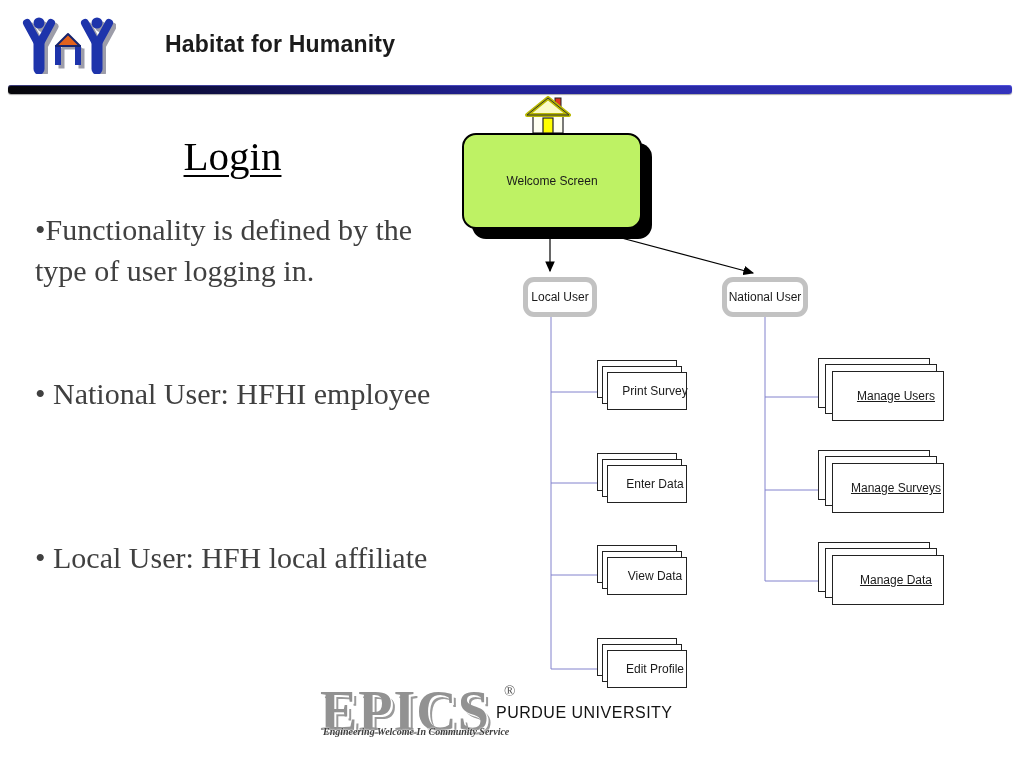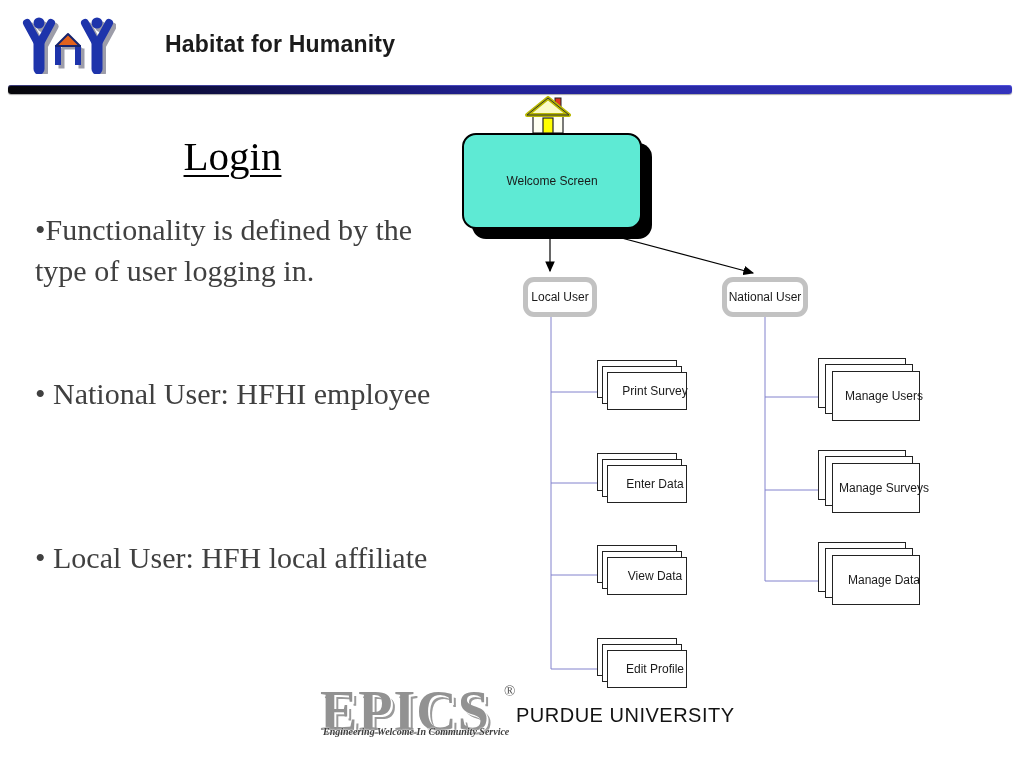--- a/index.html
+++ b/index.html
@@ -18,55 +18,55 @@
   .login-title{position:absolute;left:30px;top:132px;width:405px;text-align:center;
                font-family:"Liberation Serif",serif;font-size:41px;color:#000000;
                text-decoration:underline;text-underline-offset:5px;text-decoration-thickness:2px;}
   .bullet{position:absolute;left:27px;width:398px;font-family:Liberation Serif, serif;
           font-size:30px;line-height:1.36;color:#404040;margin:8px;}
   .b1{top:202px;} .b2{top:366px;} .b3{top:530px;}
 
   
   .connectors{position:absolute;left:0;top:0;width:1024px;height:768px;}
   .house{position:absolute;left:524px;top:96px;}
-  .welcome-box{position:absolute;left:462px;top:133px;width:176px;height:92px;background:#5eead4;
+  .welcome-box{position:absolute;left:462px;top:133px;width:176px;height:92px;background:#bef264;
                border:2px solid #000;border-radius:14px;box-shadow:10px 10px 0 0 #000;
                display:flex;align-items:center;justify-content:center;
                font-size:12px;color:#1a1a1a;}
   .user-node{position:absolute;width:74px;height:40px;background:#fff;border:5px solid #c2c2c2;
              border-radius:11px;display:flex;align-items:center;justify-content:center;
              font-size:12px;color:#1a1a1a;box-sizing:border-box;white-space:nowrap;}
   .local-node{left:514px;top:277px;margin-left:9px;}
   .national-node{left:722px;top:277px;width:86px;}
 
   .stack{position:absolute;}
   .stack .layer{position:absolute;background:#fff;border:1px solid #222;box-sizing:border-box;}
   .stack-sm{width:90px;height:50px;}
   .stack-sm .layer{width:80px;height:38px;}
   .stack-lg{width:112px;height:63px;}
-  .stack-lg .layer{width:88px;height:50px;}
+  .stack-lg .layer{width:112px;height:50px;text-decoration:underline;}
   .stack-sm .l0{left:0;top:0;} .stack-sm .l1{left:5px;top:6px;} .stack-sm .l2{left:10px;top:12px;}
   .stack-lg .l0{left:0;top:0;} .stack-lg .l1{left:7px;top:6px;} .stack-lg .l2{left:14px;top:13px;}
   .stack .front{display:flex;align-items:center;justify-content:center;font-size:12px;
                 color:#1a1a1a;white-space:nowrap;padding-left:16px;}
   .st-print{left:597px;top:360px;} .st-enter{left:597px;top:453px;}
   .st-view{left:597px;top:545px;}  .st-edit{left:597px;top:638px;}
   .st-musers{left:818px;top:358px;} .st-msurveys{left:818px;top:450px;} .st-mdata{left:818px;top:542px;}
 
   
   .epics{position:absolute;left:320px;top:683px;width:210px;height:66px;}
   .epics-word{font-family:"Liberation Serif",serif;font-size:56px;font-weight:bold;line-height:1;
               color:#929292;letter-spacing:1px;
               text-shadow:2px 2px 0 #ffffff,4px 4px 0 #9a9a9a;}
   .epics-reg{position:absolute;left:184px;top:0px;font-size:15px;color:#555;
              font-family:"Liberation Serif",serif;}
   .epics-tag{position:absolute;left:3px;top:43px;font-family:"Liberation Serif",serif;
              font-style:italic;font-weight:bold;font-size:10px;color:#3d3d3d;white-space:nowrap;
              text-shadow:0 0 2px #fff,0 0 2px #fff;}
-  .purdue{position:absolute;left:516px;top:704px;font-size:20px;color:#131313;letter-spacing:0.5px;}
+  .purdue{position:absolute;left:496px;top:704px;font-size:16px;color:#131313;letter-spacing:0.5px;}
 </style>
 </head>
 <body>
 
 <div class="slide">
 
   <svg class="logo" width="96" height="60" viewBox="0 0 96 60">
     <g transform="translate(3.5,3.5)" opacity="0.5">
       <g stroke="#3c3c55" fill="#3c3c55">
         <path d="M7,9 L19,31 L31,9" fill="none" stroke-width="8" stroke-linecap="round" stroke-linejoin="round"></path>

